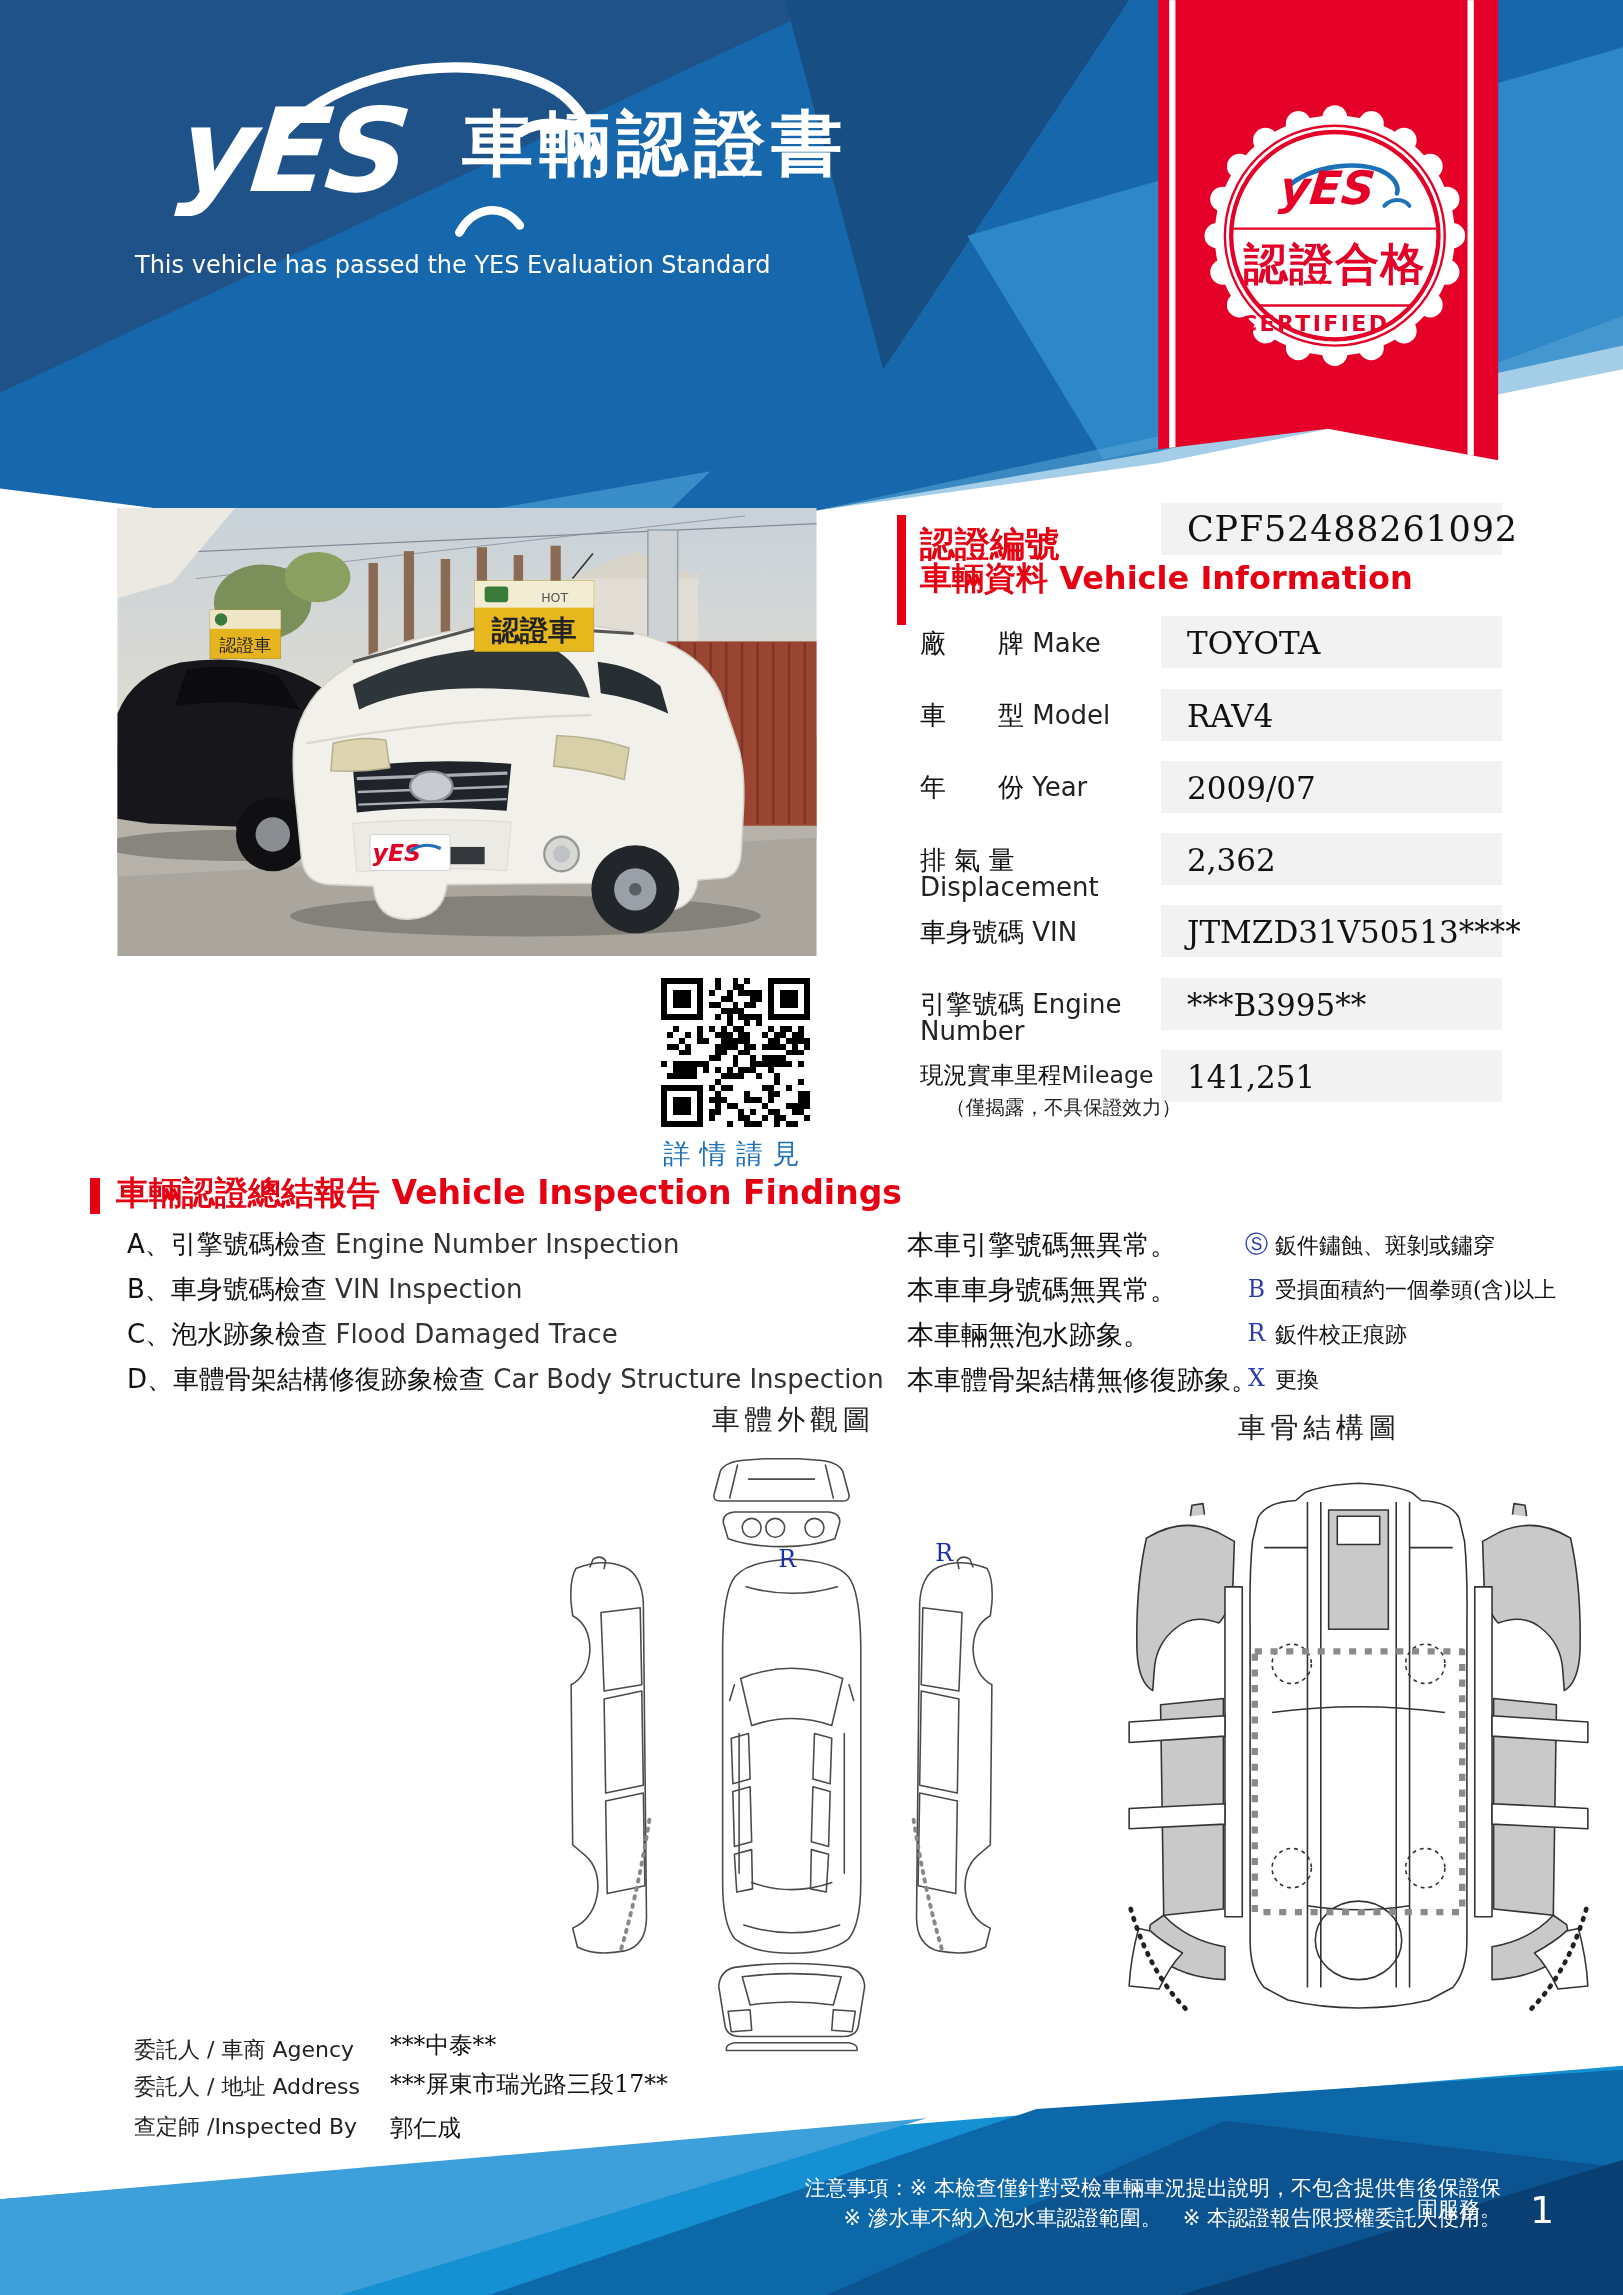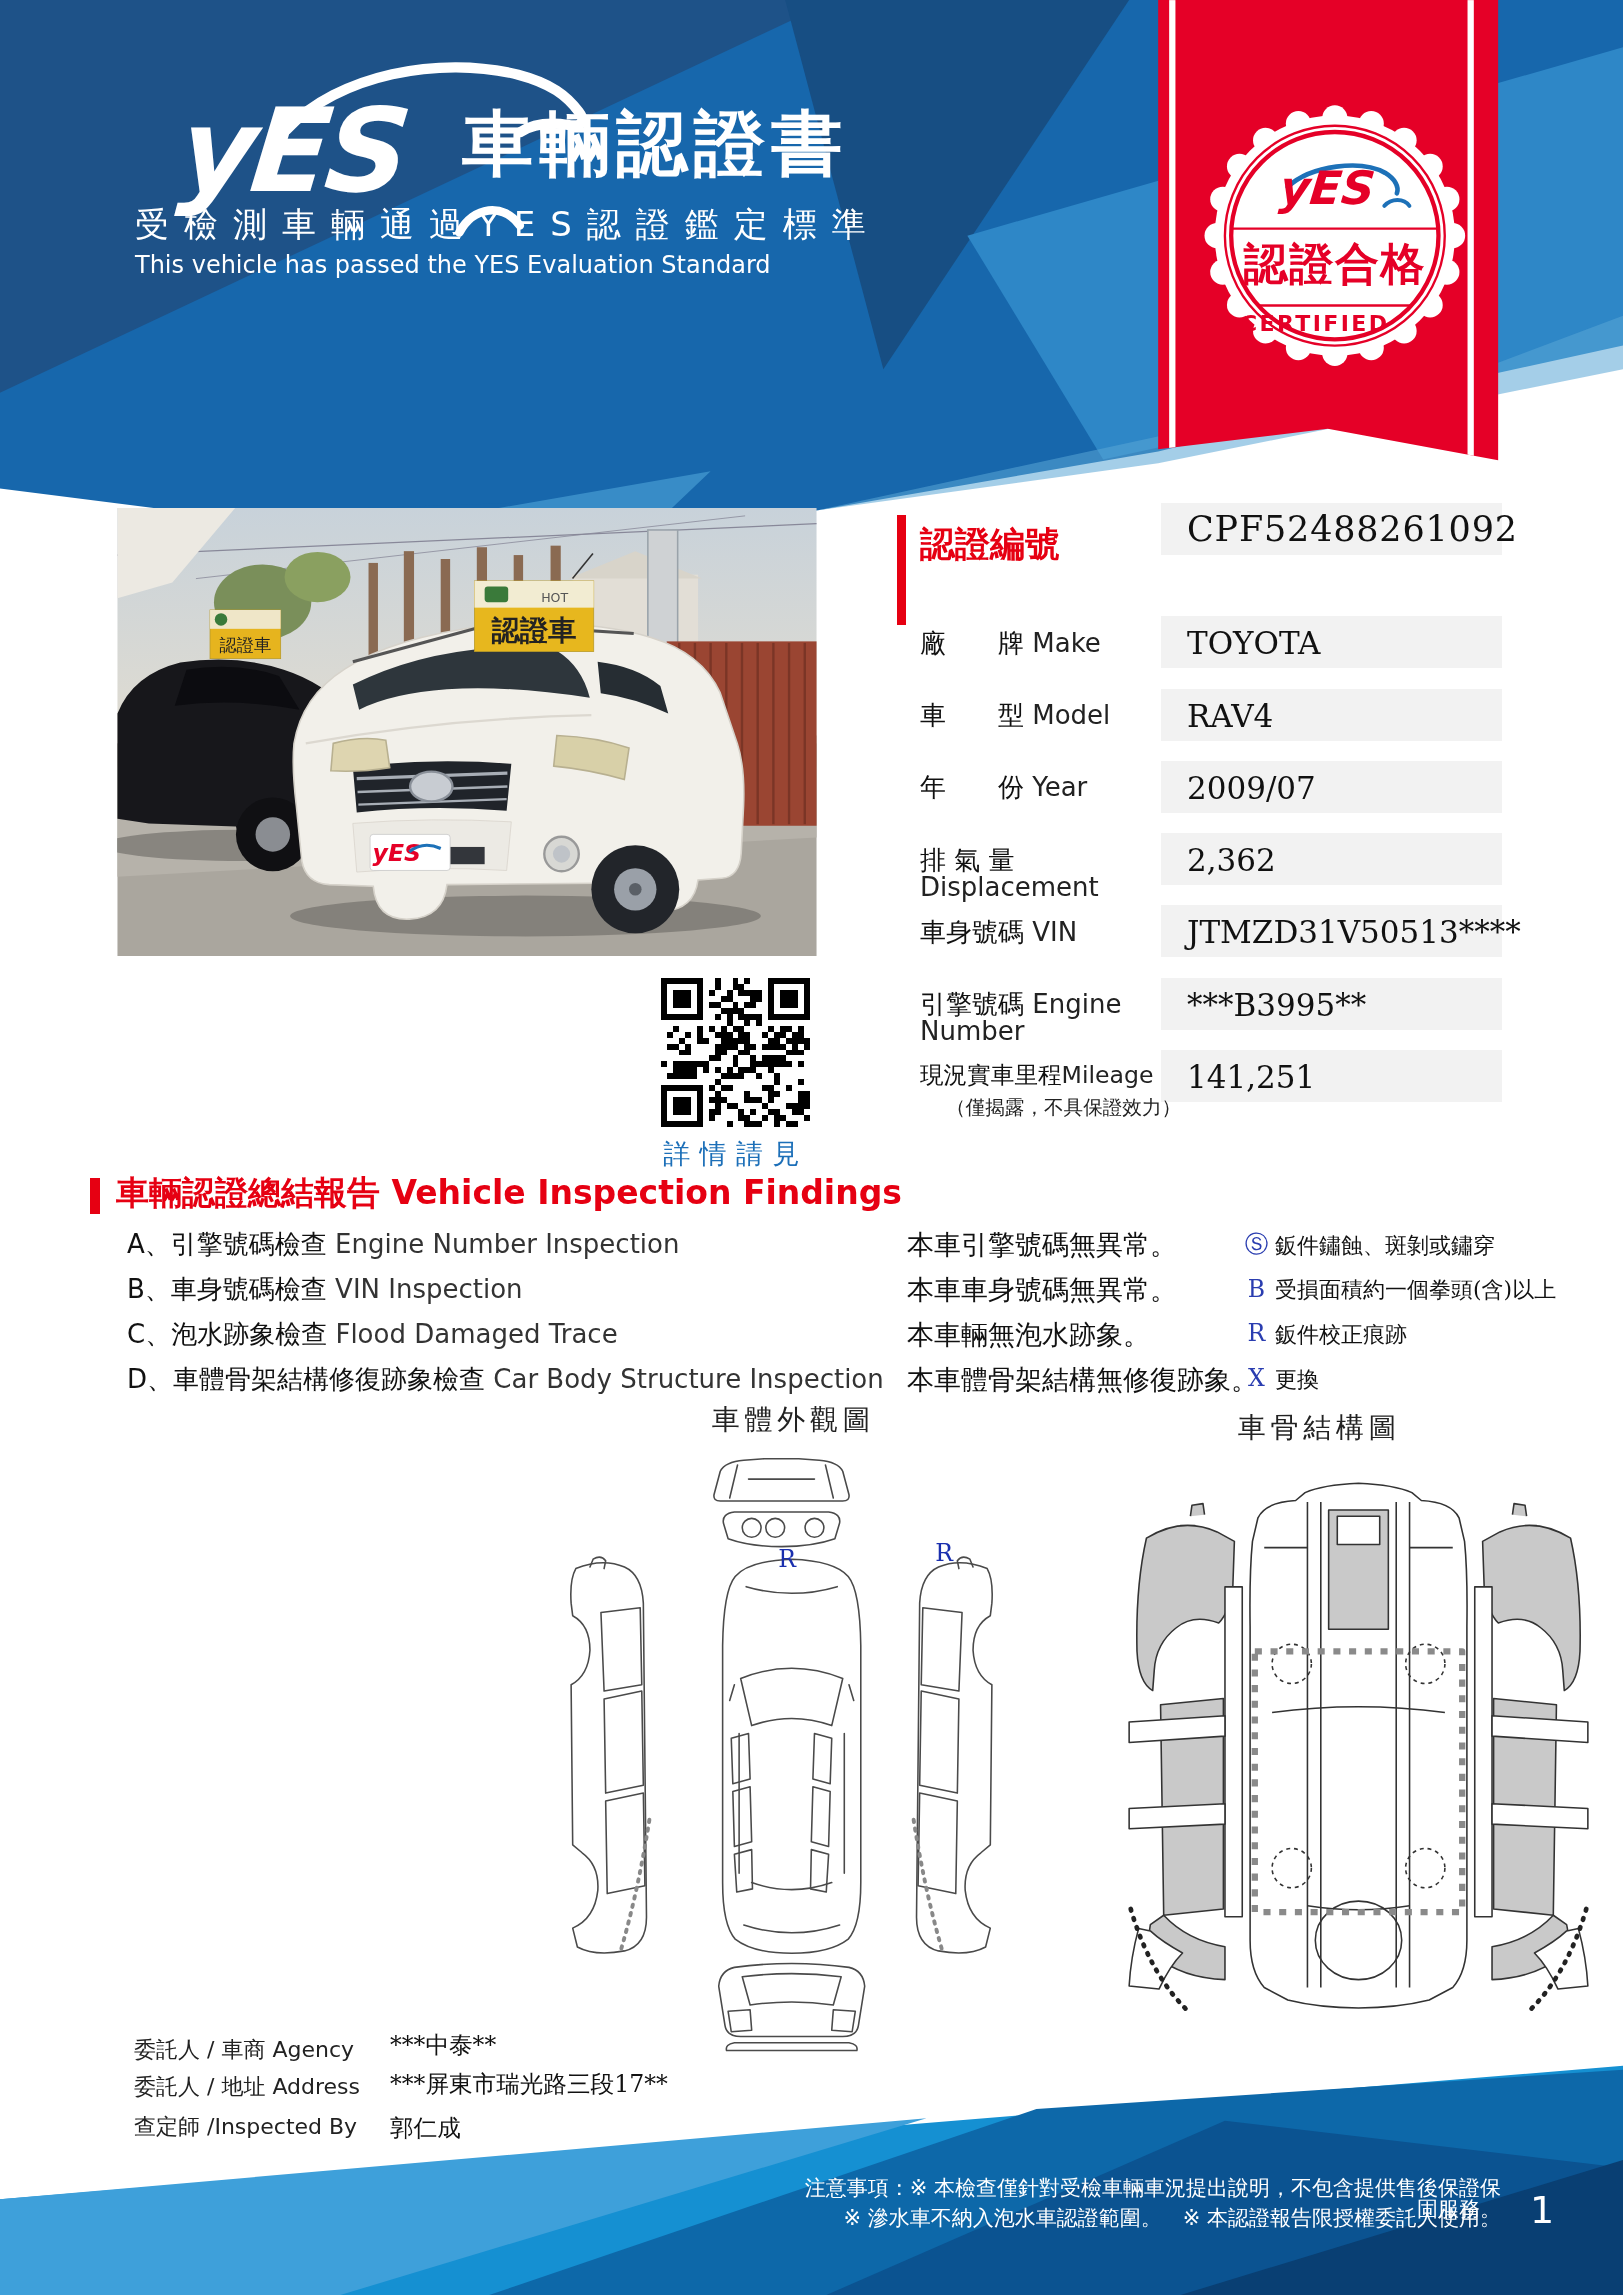--- a/index.html
+++ b/index.html
@@ -118,21 +118,20 @@
         <g>
           <path d="M1640,238 C1670,210 1734,203 1764,220 C1777,228 1782,238 1779,246" stroke="#1d71b8" stroke-width="6" fill="none" stroke-linecap="round"></path>
           <path d="M1763,262 C1772,252 1788,252 1795,262" stroke="#1d71b8" stroke-width="5" fill="none" stroke-linecap="round"></path>
         </g>
       </g>
     </g>
   </svg>
 
   <div class="abs logo-yes">yES</div>
   <div class="abs hd-title">車輛認證書</div>
-  <div class="abs hd-sub-zh">受檢測車輛通過YES認證鑑定標準</div>
   <div class="abs hd-sub-en">This vehicle has passed the YES Evaluation Standard</div>
   <div class="abs badge-logo">yES</div>
   <div class="abs badge-l1">認證合格</div>
   <div class="abs badge-l2">CERTIFIED</div>
 
   <svg class="abs" style="left:117px;top:508px" width="700" height="448" viewBox="0 0 891 571">
     <defs>
       <linearGradient id="sky" x1="0" y1="0" x2="0" y2="1">
         <stop offset="0" stop-color="#c8d2da"></stop>
           <stop offset="1" stop-color="#e3ddd0"></stop>
@@ -436,20 +435,24 @@
         <rect x="8" y="21" width="1" height="5"></rect>
         <rect x="4" y="22" width="3" height="3"></rect>
       </g>
   </svg>
   <div class="abs qr-caption">詳情請見</div>
 
   <div class="abs redbar" style="left:897px;top:515px;width:8.6px;height:110px"></div>
   <div class="abs cert-label">認證編號</div>
   <div class="abs cert-box"></div>
   <div class="abs cert-num serif">CPF52488261092</div>
+  <div class="abs info-title">
+    <span>車輛資料</span>
+    <span>Vehicle Information</span>
+  </div>
 
   <div class="abs row-label" style="top:630px">
     <span>廠　　牌</span> <span class="en">Make</span></div>
   <div class="abs row-box" style="top:616px"></div>
   <div class="abs row-val serif" style="top:628px">TOYOTA</div>
 
   <div class="abs row-label" style="top:702px">
     <span>車　　型</span> <span class="en">Model</span></div>
   <div class="abs row-box" style="top:689px"></div>
   <div class="abs row-val serif" style="top:701px">RAV4</div>

